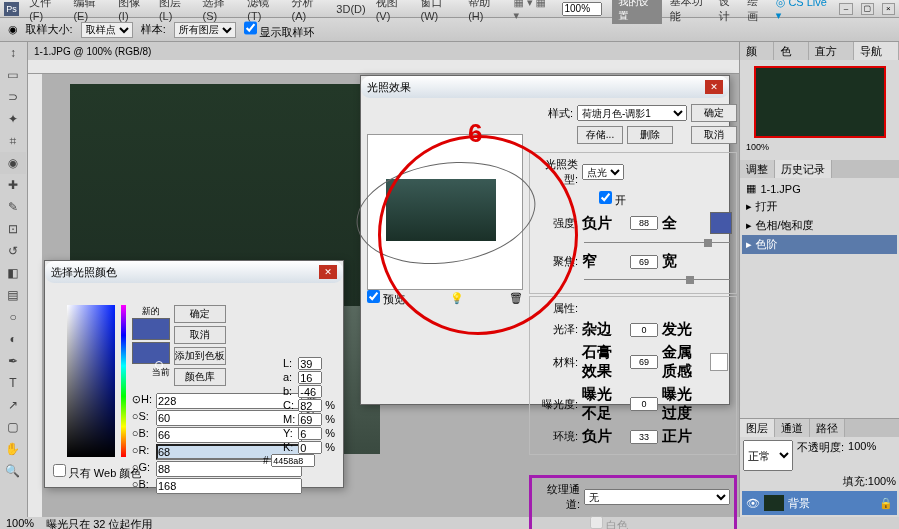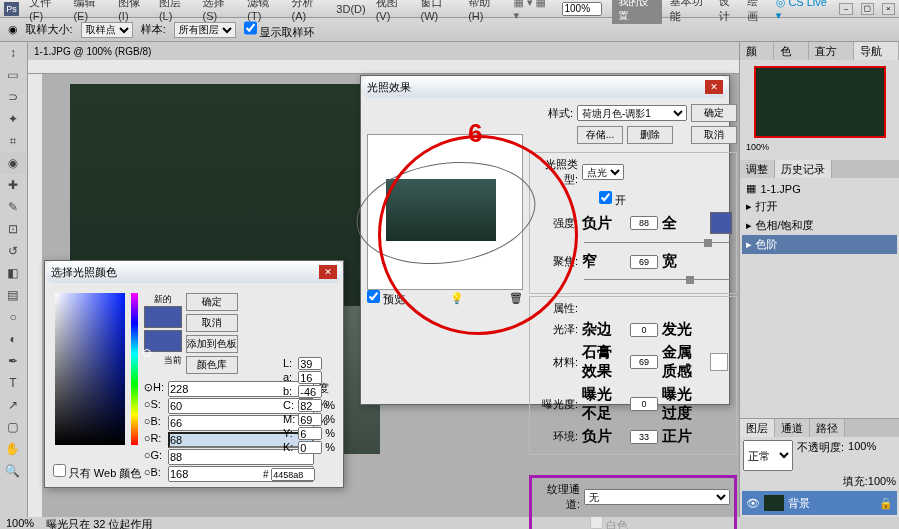--- a/index.html
+++ b/index.html
@@ -53,30 +53,30 @@
 .dlg-light .row .rlabel { width: 44px; font-size: 15px; font-weight: bold; }
 .dlg-light .slider { flex: 1; height: 10px; position: relative; margin: 0 2px; }
 .dlg-light .slider::before { content: ""; position: absolute; left: 0; right: 0; top: 4px; height: 1px; background: #888; }
 .dlg-light .slider .thumb-s { position: absolute; top: 1px; width: 8px; height: 8px; background: #888; }
 .dlg-light select { height: 16px; font-size: 10px; }
 .dlg-light .swatch { width: 22px; height: 22px; background: #4458a8; border: 1px solid #666; }
 .dlg-light .btn { width: 46px; height: 18px; font-size: 10px; background: #e8e8e8; border: 1px solid #888; }
 .callout6 { position: absolute; left: 468px; top: 118px; color: #d00; font-size: 26px; font-weight: bold; }
 .red-circle { position: absolute; left: 378px; top: 135px; width: 200px; height: 200px; border: 3px solid #d00; border-radius: 50%; }
 .dlg-picker { left: 44px; top: 260px; width: 300px; height: 228px; }
-.dlg-picker .body { padding: 10px; display: flex; gap: 6px; height: calc(100% - 22px); }
+.dlg-picker .body { padding: 22px; display: flex; gap: 6px; height: calc(100% - 22px); }
 .dlg-picker .satval { width: 152px; height: 152px; background: linear-gradient(to right,#fff,#0020ff); position: relative; }
 .dlg-picker .satval::after { content: ""; position: absolute; inset: 0; background: linear-gradient(to top,#000,transparent); }
 .dlg-picker .satval .ring { position: absolute; left: 88px; top: 56px; width: 8px; height: 8px; border: 1px solid #fff; border-radius: 50%; }
 .dlg-picker .hue { width: 14px; height: 152px; background: linear-gradient(#f0f,#00f,#0ff,#0f0,#ff0,#f00); }
 .dlg-picker .info { flex: 1; font-size: 10px; }
 .dlg-picker .info .sw { width: 38px; height: 22px; background: #4458a8; border: 1px solid #666; margin-bottom: 2px; }
 .dlg-picker .btn { width: 52px; height: 18px; font-size: 10px; background: #e8e8e8; border: 1px solid #888; margin-bottom: 3px; }
 .dlg-picker .foot { position: absolute; bottom: 6px; left: 8px; font-size: 10px; }
-.dlg-picker .hex { position: absolute; bottom: 6px; left: 218px; font-size: 10px; }
+.dlg-picker .hex { position: absolute; bottom: 20px; left: 218px; font-size: 10px; }
 </style>
 </head>
 <body>
 
 <div class="menubar">
   <div class="logo">Ps</div>
   <span class="mi">文件(F)</span>
   <span class="mi">编辑(E)</span>
   <span class="mi">图像(I)</span>
   <span class="mi">图层(L)</span>

